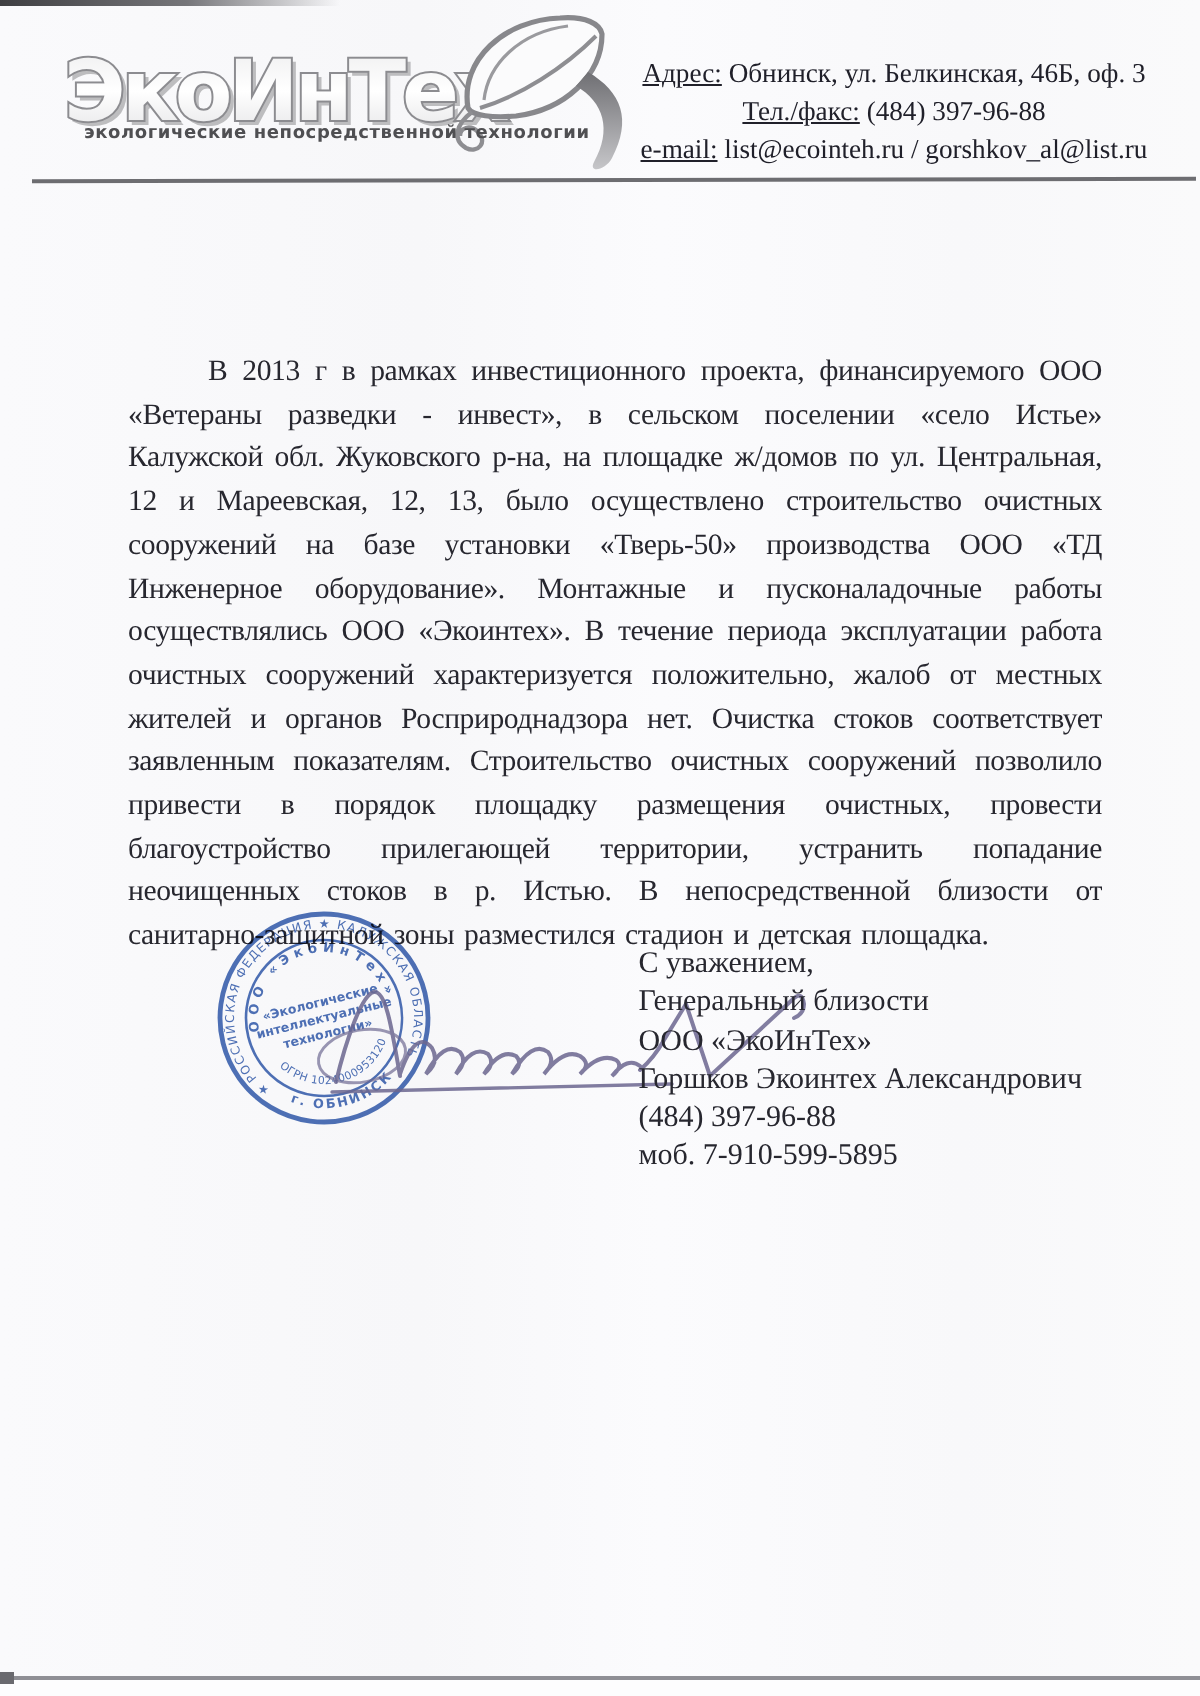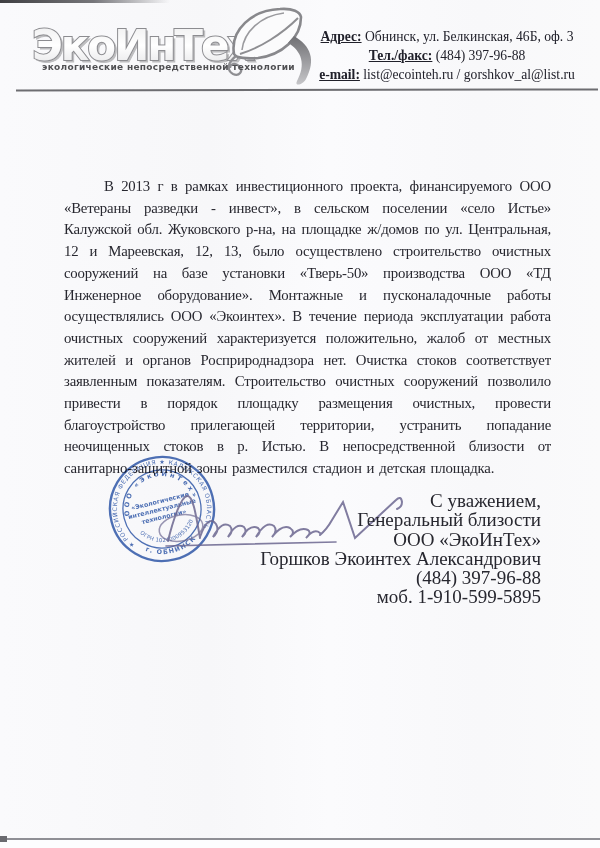--- a/index.html
+++ b/index.html
@@ -19,30 +19,30 @@
   .scan-bottom-line{position:absolute;left:0;top:838px;width:600px;height:2px;background:#8f8f95;}
   .scan-bottom-white{position:absolute;left:0;top:840px;width:600px;height:8px;background:#fdfdfe;}
   .scan-corner{position:absolute;left:0;top:836px;width:7px;height:6px;background:#6a6a6f;}
   
   .logo-wrap{position:absolute;left:28px;top:12px;width:290px;height:80px;}
   .tagline{position:absolute;left:42px;top:62px;width:230px;
     font-family:"DejaVu Sans", sans-serif;font-size:9px;font-weight:bold;
     color:#4f4f52;letter-spacing:0.3px;white-space:nowrap;}
   .contact{position:absolute;left:303px;top:28px;width:288px;text-align:center;
     font-size:13.6px;line-height:18.8px;color:#20202a;}
-  .contact .lbl{font-weight:bold;text-decoration:underline;}
+  .contact .lbl{font-weight:normal;text-decoration:underline;}
   .divider{position:absolute;left:16px;top:89px;width:582px;height:2px;background:#6d6d71;
     transform:rotate(-0.12deg);}
   
   .letter-body{position:absolute;left:64px;top:131px;width:487px;
     font-size:14.8px;line-height:21.7px;text-align:justify;text-indent:40px;
     letter-spacing:-0.2px;word-spacing:1.5px;color:#27272f;margin-top:45px;}
   
-  .signoff{position:absolute;right:59px;top:491px;text-align:right;
-    font-size:19px;line-height:19.3px;color:#27272f;}
+  .signoff{position:absolute;right:59px;top:473px;
+    font-size:15px;line-height:19.3px;color:#27272f;}
   
   .stamp{position:absolute;left:102px;top:449px;width:120px;height:120px;
     opacity:0.9;mix-blend-mode:multiply;}
   .sig{position:absolute;left:150px;top:480px;width:270px;height:80px;}
 </style>
 </head>
 <body>
 
 <div class="page">
 
@@ -150,16 +150,16 @@
       <path d="M16,66 L186,62" stroke-width="1.7"></path>
     </g>
   </svg>
 
   <div class="signoff">
     <div>С уважением,</div>
     <div>Генеральный близости</div>
     <div>ООО «ЭкоИнТех»</div>
     <div>Горшков Экоинтех Александрович</div>
     <div>(484) 397-96-88</div>
-    <div>моб. 1-910-599-5895</div>
+    <div>моб. 7-910-599-5895</div>
   </div>
 
 </div>
 
 </body></html>

